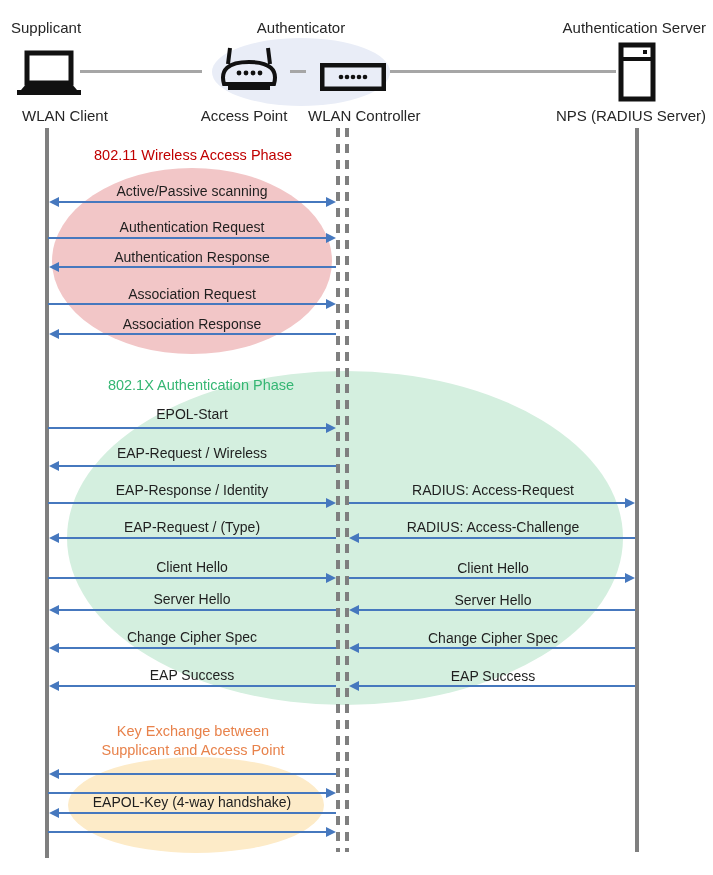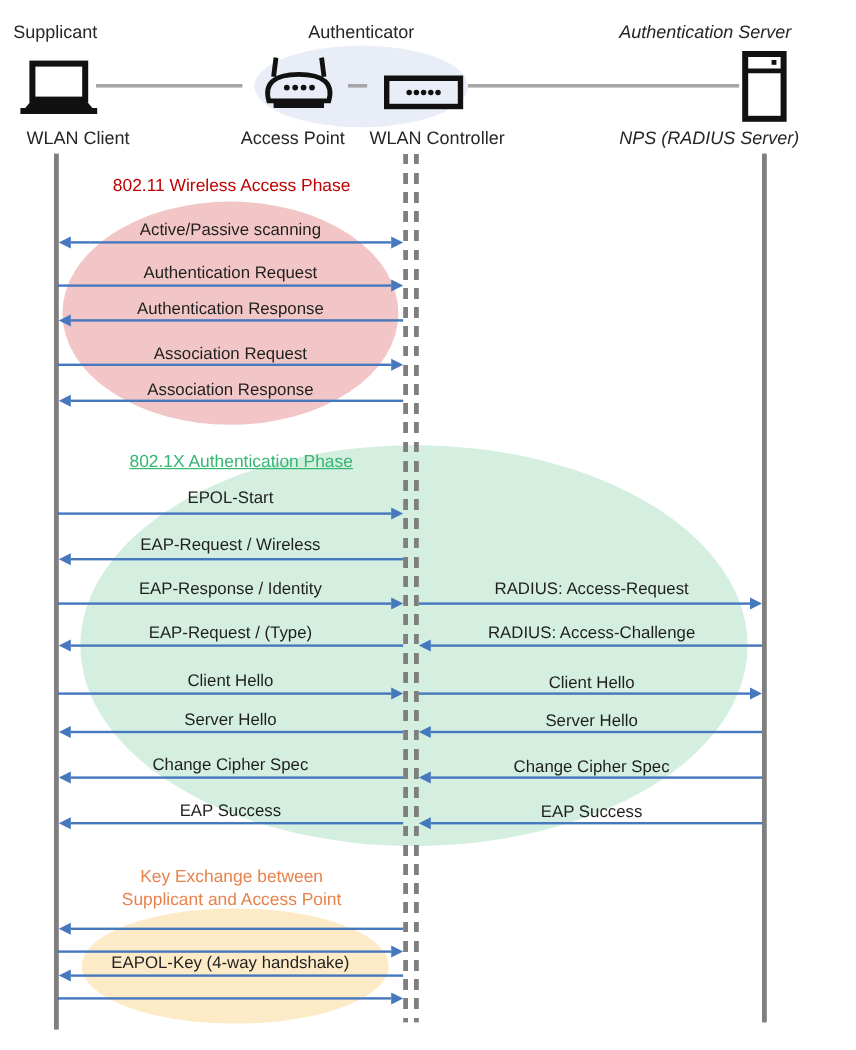--- a/index.html
+++ b/index.html
@@ -2,21 +2,21 @@
 <html><head>
 <meta charset="utf-8">
 <style>
   html,body{margin:0;padding:0;background:#ffffff;}
   #canvas{
     position:relative;width:713px;height:875px;background:#ffffff;overflow:hidden;
     font-family:"Liberation Sans", sans-serif;color:#262626;
   }
   .actor-lbl{position:absolute;font-size:15px;line-height:18px;color:#262626;white-space:nowrap;}
   .center{text-align:center;}
-  .right{text-align:left;font-style:italic;}
+  .right{text-align:right;}
   
   .ellipse{position:absolute;border-radius:50%;z-index:0;}
   
   .lifeline{position:absolute;width:4px;background:#7f7f7f;z-index:2;}
   .lifeline-dashed{
     position:absolute;width:4px;z-index:2;
     background:repeating-linear-gradient(to bottom,#7f7f7f 0 9px,transparent 9px 16px);
   }
   
   .connector{position:absolute;height:3px;background:#a6a6a6;z-index:1;}
@@ -28,21 +28,21 @@
     border-left:10px solid #4678be;
   }
   .arrow.left::before{
     content:'';position:absolute;left:-10px;top:-4px;width:0;height:0;
     border-top:5px solid transparent;border-bottom:5px solid transparent;
     border-right:10px solid #4678be;
   }
   .msg-lbl{position:absolute;font-size:14px;line-height:17px;color:#1f1f1f;z-index:4;white-space:nowrap;}
   .phase-title{position:absolute;font-size:14.5px;line-height:18px;font-weight:400;z-index:4;white-space:nowrap;}
   .t-red{color:#c00000;}
-  .t-green{color:#35b673;text-decoration:underline;}
+  .t-green{color:#35b673;}
   .t-orange{color:#e8824b;}
   .icon{position:absolute;z-index:3;}
 </style>
 </head>
 <body>
 
 <div id="canvas">
 
   <div class="ellipse" style="left:212px;top:38px;width:178px;height:68px;background:#e9edf7;"></div>
   <div class="ellipse" style="left:52px;top:168px;width:280px;height:186px;background:#f2c6c7;"></div>

